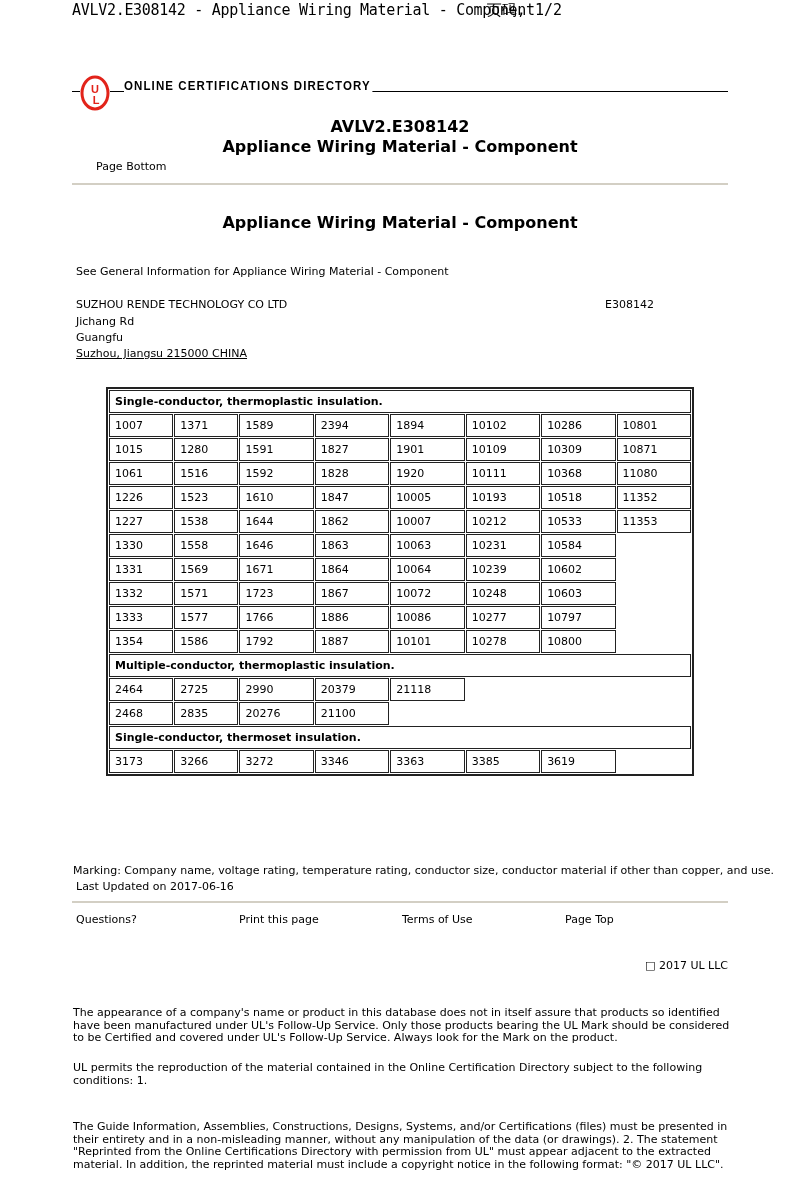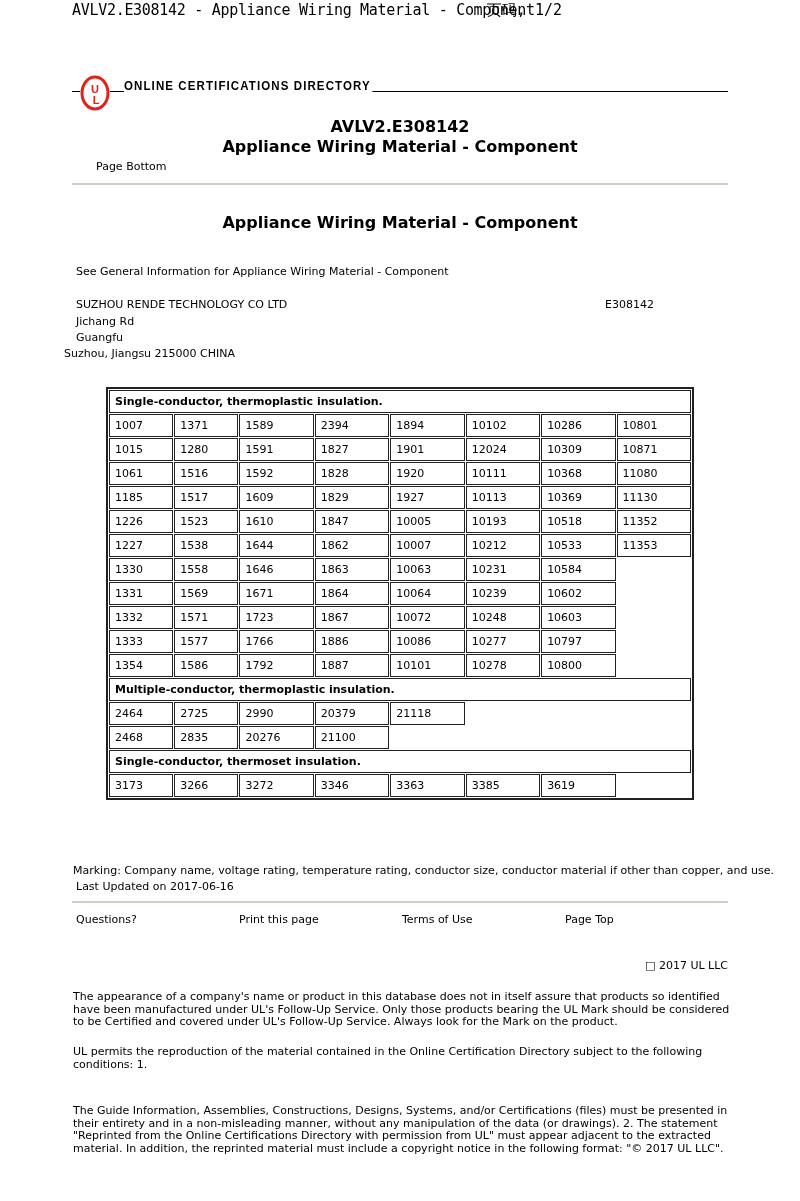--- a/index.html
+++ b/index.html
@@ -21,21 +21,21 @@
   .abs { position: absolute; }
 
   table.styles { position: absolute; left: 106px; top: 387px; width: 588px; border: 2px solid #222; border-collapse: separate; border-spacing: 1px; font-size: 11px; }
   table.styles td { border: 1.5px solid #222; height: 21px; padding: 0 5px; vertical-align: middle; }
   table.styles td.hdr { text-align: center; font-weight: bold; height: 22px; }
   table.styles td.sec { font-weight: bold; height: 21px; }
   table.styles td.filler { border: none; }
 
   .footer-links { position: absolute; top: 913px; left: 76px; width: 660px; font-size: 11px; }
 
-  .para { position: absolute; left: 73px; width: 660px; font-size: 11px; line-height: 12.6px; }
+  .para { position: absolute; left: 73px; width: 660px; font-size: 11px; line-height: 12.6px; margin-top: 16px; }
 </style>
 </head>
 <body>
 
 <div class="print-header">
   <span class="title">AVLV2.E308142 - Appliance Wiring Material - Component</span>
   <span class="pageno">页码, 1/2</span>
 </div>
 
 <div class="brand">
@@ -54,21 +54,21 @@
 <a class="page-bottom">Page Bottom</a>
 <div class="hr" style="top:183px;"></div>
 
 <div class="h-main" style="top:213px;">Appliance Wiring Material - Component</div>
 <a class="abs small" style="left:76px; top:265px;">See General Information for Appliance Wiring Material - Component</a>
 
 <div class="abs small" style="left:76px; top:298px; font-weight:normal;">SUZHOU RENDE TECHNOLOGY CO LTD</div>
 <div class="abs small" style="left:605px; top:298px;">E308142</div>
 <div class="abs small" style="left:76px; top:315px;">Jichang Rd</div>
 <div class="abs small" style="left:76px; top:331px;">Guangfu</div>
-<div class="abs small" style="left:64px; top:347px;">Suzhou, Jiangsu 215000 CHINA</div>
+<div class="abs small" style="left:76px; top:347px;text-decoration:underline;">Suzhou, Jiangsu 215000 CHINA</div>
 
 <table class="styles">
   <colgroup>
     <col style="width:63px">
       <col style="width:63px">
       <col style="width:73px">
       <col style="width:73px">
       <col style="width:73px">
       <col style="width:73px">
       <col style="width:73px">
@@ -87,45 +87,35 @@
         <td>10102</td>
         <td>10286</td>
         <td>10801</td>
       </tr>
       <tr>
         <td>1015</td>
         <td>1280</td>
         <td>1591</td>
         <td>1827</td>
         <td>1901</td>
-        <td>12024</td>
+        <td>10109</td>
         <td>10309</td>
         <td>10871</td>
       </tr>
       <tr>
         <td>1061</td>
         <td>1516</td>
         <td>1592</td>
         <td>1828</td>
         <td>1920</td>
         <td>10111</td>
         <td>10368</td>
         <td>11080</td>
       </tr>
       <tr>
-        <td>1185</td>
-        <td>1517</td>
-        <td>1609</td>
-        <td>1829</td>
-        <td>1927</td>
-        <td>10113</td>
-        <td>10369</td>
-        <td>11130</td>
-      </tr>
-      <tr>
         <td>1226</td>
         <td>1523</td>
         <td>1610</td>
         <td>1847</td>
         <td>10005</td>
         <td>10193</td>
         <td>10518</td>
         <td>11352</td>
       </tr>
       <tr>

